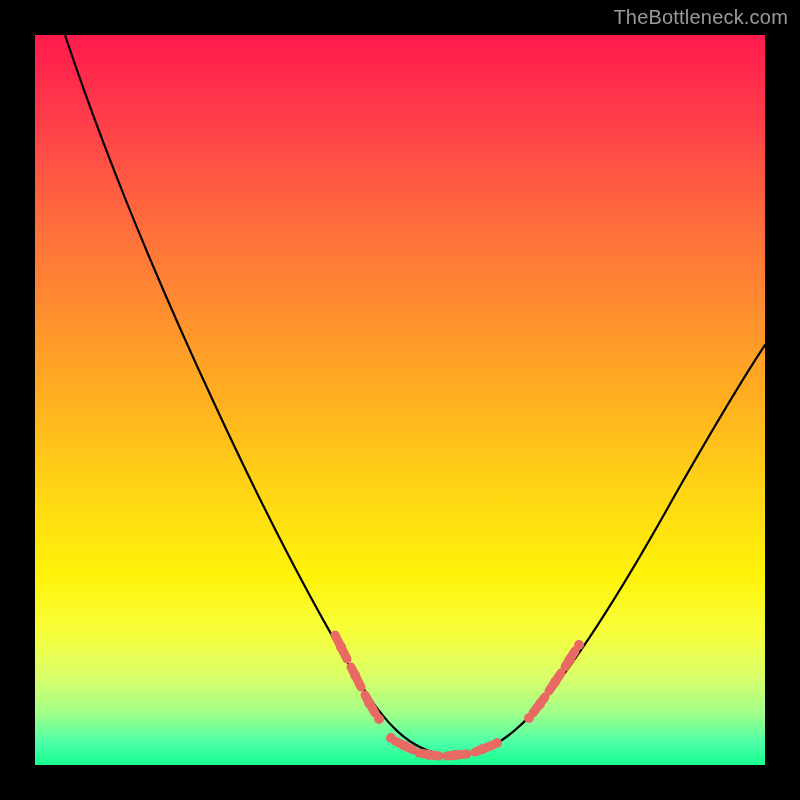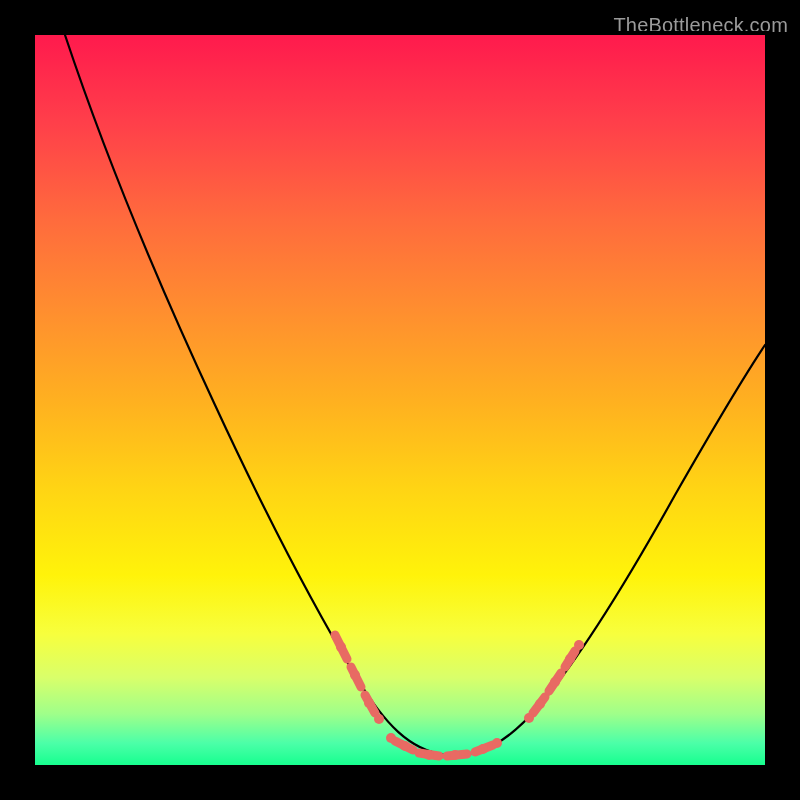--- a/index.html
+++ b/index.html
@@ -36,21 +36,21 @@
       #f7ff3d 82%,
       #d9ff6a 88%,
       #9fff8a 93%,
       #4cffa8 97%,
       #17ff8f 100%
     );
     outline: 4px solid #000;
   }
   .watermark {
     position: absolute;
-    top: 14px;
+    top: 6px;
     right: 12px;
     color: #9a9a9a;
     font-size: 20px;
     font-weight: 500;
     letter-spacing: 0.2px;
     user-select: none;
   }
   svg.curve {
     position: absolute;
     left: 0;

